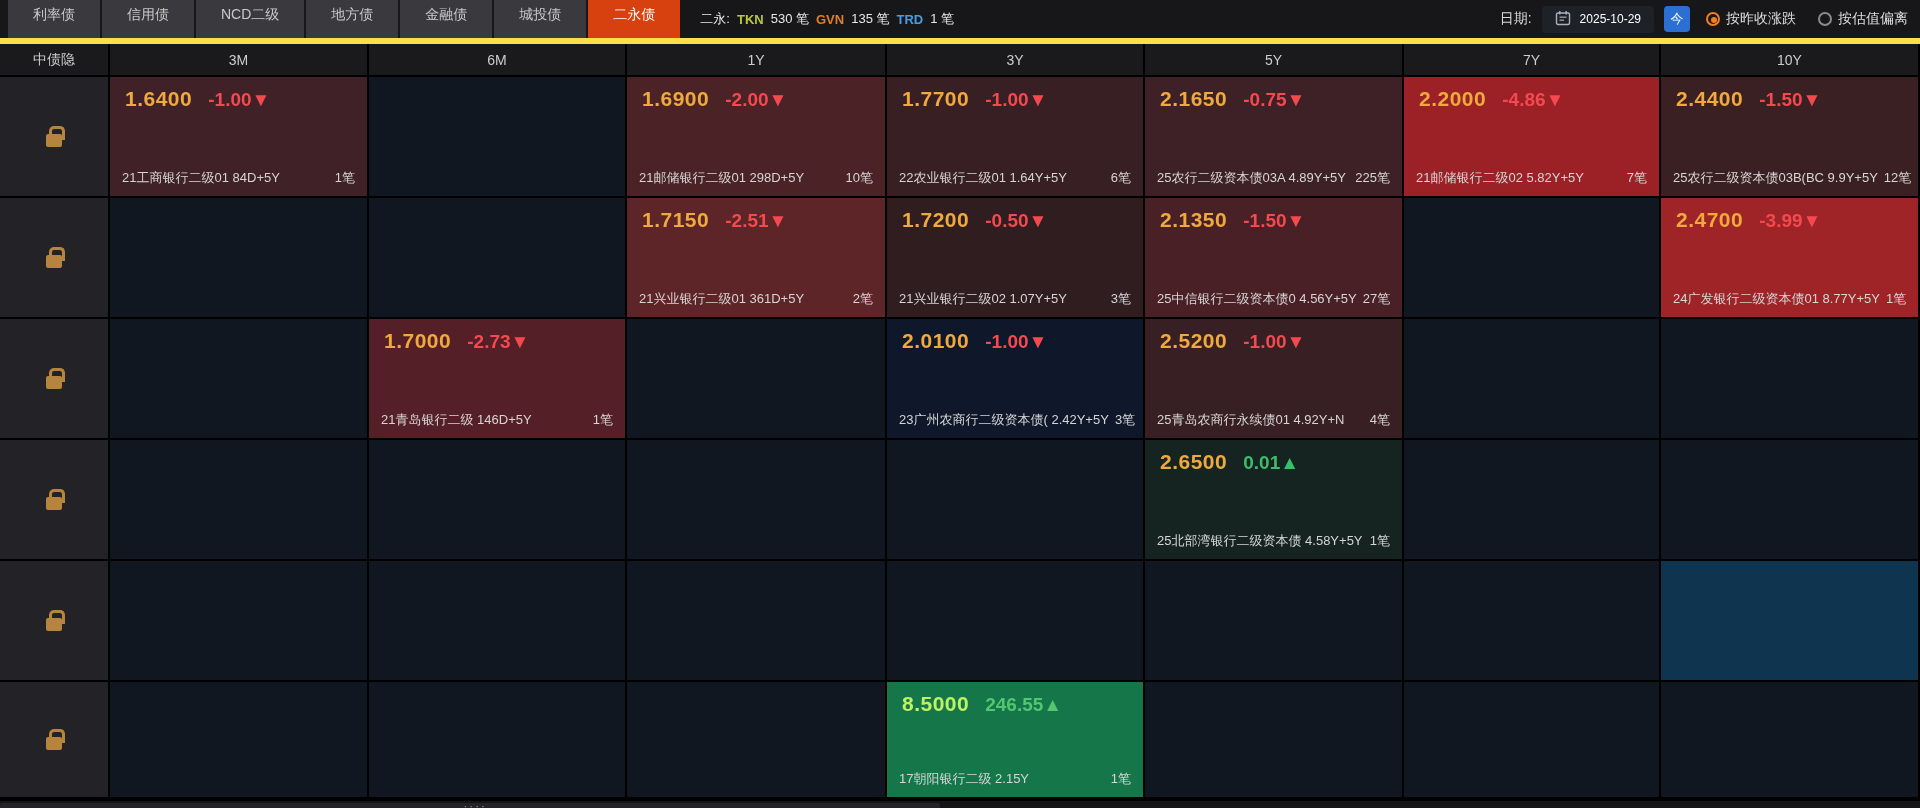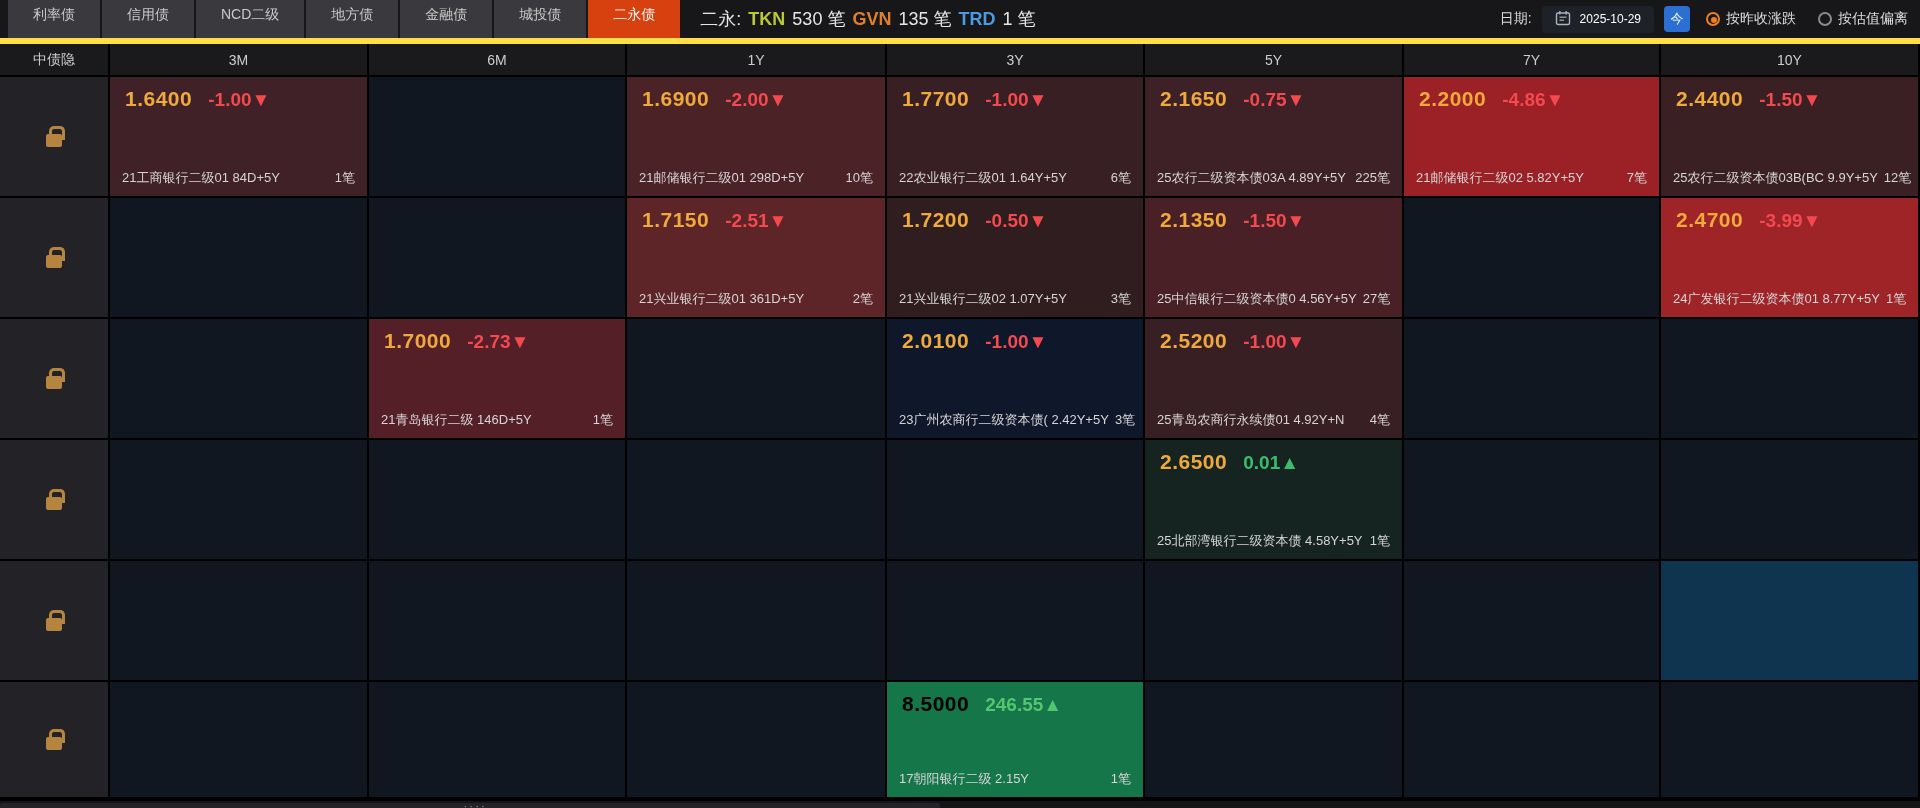--- a/index.html
+++ b/index.html
@@ -5,21 +5,21 @@
   * { margin:0; padding:0; box-sizing:border-box; }
   html,body { width:1920px; height:808px; background:#000; overflow:hidden;
               font-family:"Liberation Sans","DejaVu Sans",sans-serif; }
 
   
   .topbar { height:38px; background:#17171a; display:flex; align-items:center; }
   .tabs { display:flex; gap:2px; margin-left:8px; align-self:flex-end; }
   .tab { height:46px; padding:0 25px; display:flex; align-items:center; justify-content:center;
          background:#3a3a3e; color:#c9c9c9; font-size:14px; border-radius:3px 3px 0 0; cursor:pointer; }
   .tab.selected { background:#d7400f; color:#fff; }
-  .stats { display:flex; align-items:center; gap:7px; margin-left:20px; font-size:18px; color:#e6e6e6; }
+  .stats { display:flex; align-items:center; gap:7px; margin-left:20px; font-size:13px; color:#e6e6e6; }
   .stats .stat-label { font-weight:bold; }
   .right-controls { margin-left:auto; display:flex; align-items:center; gap:10px; margin-right:12px;
                     font-size:14px; color:#dcdcdc; }
   .date-box { display:flex; align-items:center; gap:9px; background:#1e2128; border-radius:4px;
               height:27px; padding:0 13px; }
   .date-value { color:#ffffff; font-size:12px; }
   .today-btn { width:26px; height:26px; background:#2b6fd3; border-radius:4px; color:#fff;
                display:flex; align-items:center; justify-content:center; font-size:13px; cursor:pointer; }
   .radio-group { display:flex; align-items:center; gap:6px; margin-left:6px; cursor:pointer; }
   .radio { width:14px; height:14px; border-radius:50%; border:2px solid #8a8a8a; position:relative; }
@@ -297,21 +297,21 @@
     <div class="cell"></div>
     <div class="cell" style="background: rgb(14, 52, 80);"></div>
     <div class="lockcell">
       <div class="lock"></div>
     </div>
     <div class="cell"></div>
     <div class="cell"></div>
     <div class="cell"></div>
     <div class="cell" style="background: rgb(21, 118, 74);">
       <div class="cell-top">
-        <span class="cell-value" style="color: #000000;">8.5000</span>
+        <span class="cell-value" style="color: #bef264;">8.5000</span>
         <span class="cell-change up" style="color: rgb(82, 198, 113);">246.55▲</span>
       </div>
       <div class="cell-bottom">
         <span>17朝阳银行二级 2.15Y</span>
         <span>1笔</span>
       </div>
     </div>
     <div class="cell"></div>
     <div class="cell"></div>
     <div class="cell"></div>

